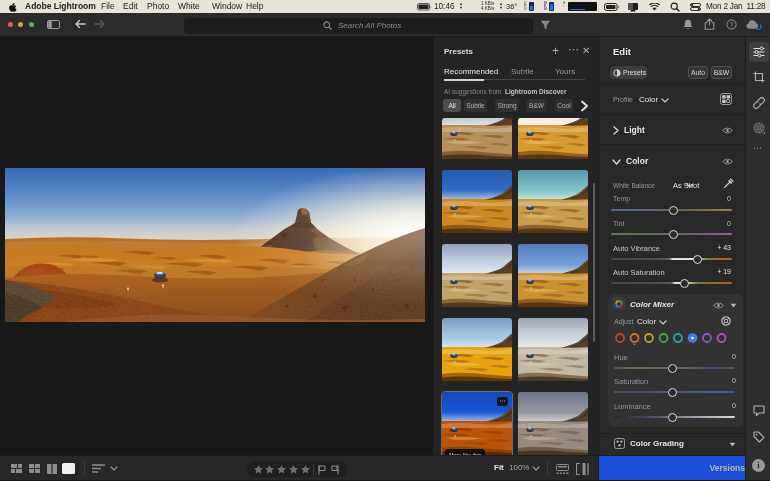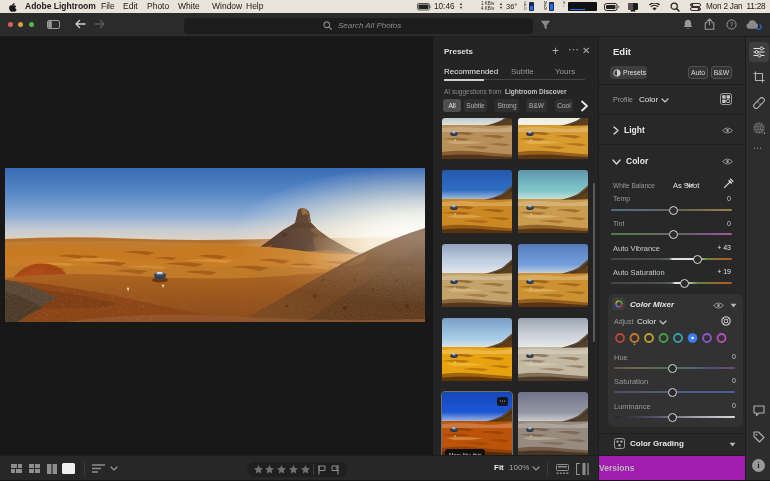--- a/index.html
+++ b/index.html
@@ -26,22 +26,22 @@
   background:#242424; overflow:hidden; }
 #editp { position:absolute; left:598px; top:37px; width:147px; height:418px;
   background:#282828; border-left:1px solid #1c1c1c; }
 #strip { position:absolute; left:745px; top:37px; width:25px; height:444px;
   background:#2d2d2d; border-left:1px solid #1c1c1c; }
 
 
 #bottombar { position:absolute; left:0; top:455px; width:598px; height:26px;
   background:#272727; border-top:1px solid #1d1d1d; }
 #versions { position:absolute; left:598px; top:455px; width:147px; height:26px;
-  background:#a21caf; border-top:1px solid #1d1d1d; border-left:1px solid #1c1c1c;
-  color:#b8b8b8; font-size:8.5px; font-weight:bold; text-align:left; line-height:25px; }
+  background:#1d4ed8; border-top:1px solid #1d1d1d; border-left:1px solid #1c1c1c;
+  color:#b8b8b8; font-size:8.5px; font-weight:bold; text-align:right; line-height:25px; }
 
 .thumb { position:absolute; width:70px; height:68px; border-radius:3px; overflow:hidden; }
 .thumb svg { display:block; width:70px; height:68px; }
 
 .lbl { color:#999; font-size:7px; }
 .val { position:absolute; color:#c8c8c8; font-size:7px; right:14px; }
 .slider { position:absolute; left:12px; width:121px; height:2px; border-radius:1px; }
 .knob { position:absolute; width:9px; height:9px; border-radius:50%;
   background:#2b2b2b; border:1.5px solid #d8d8d8; top:-3.5px; }
 .divider { position:absolute; left:0; width:147px; height:1px; background:#1f1f1f; }

